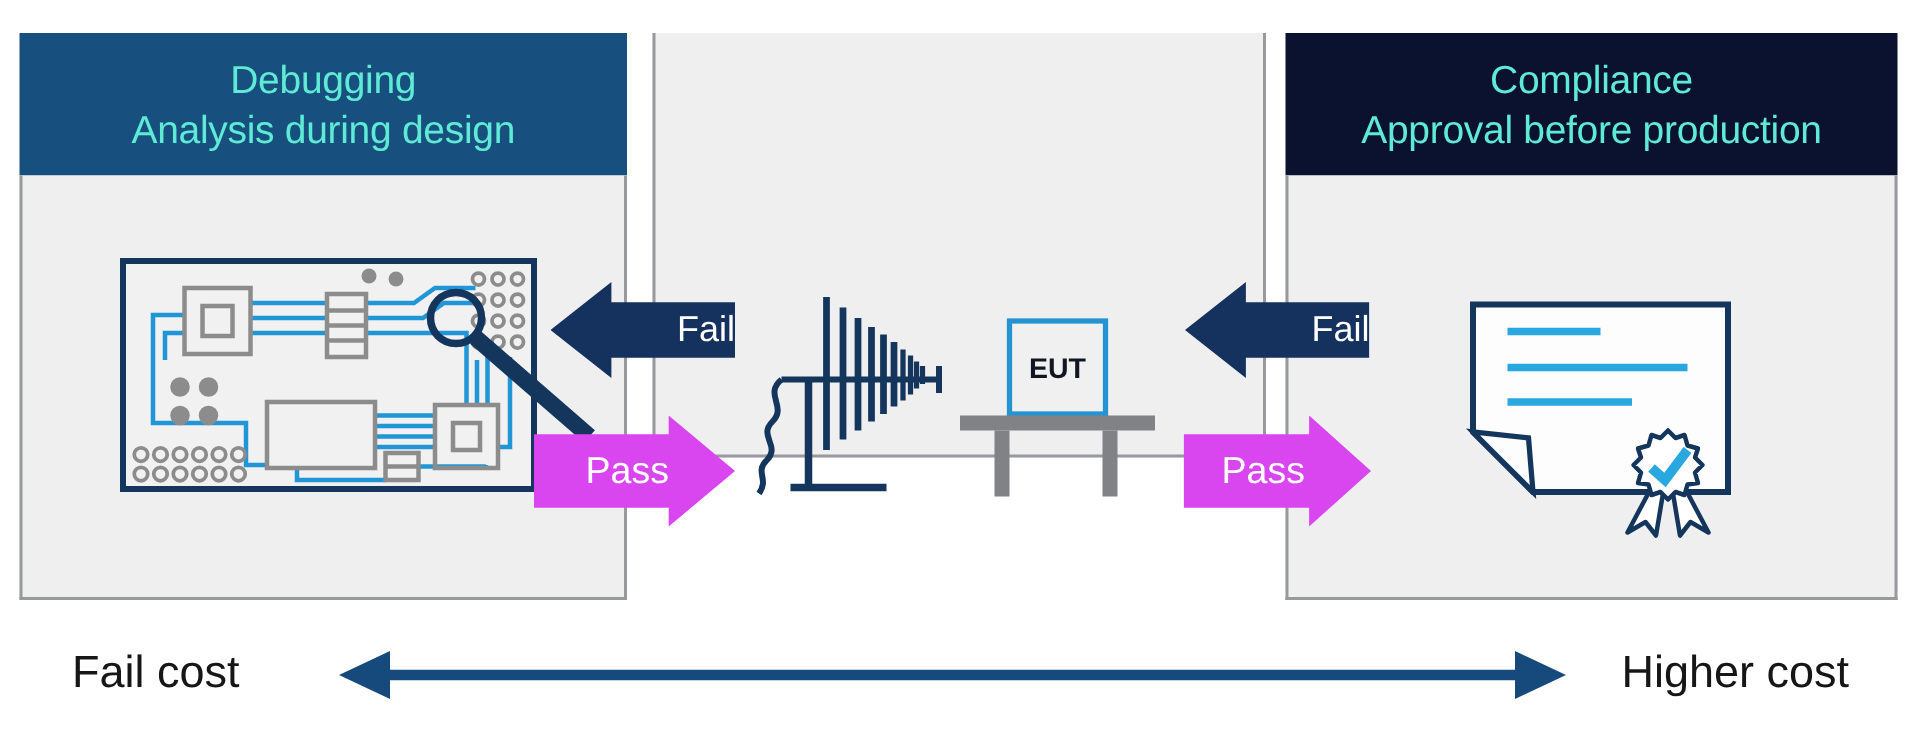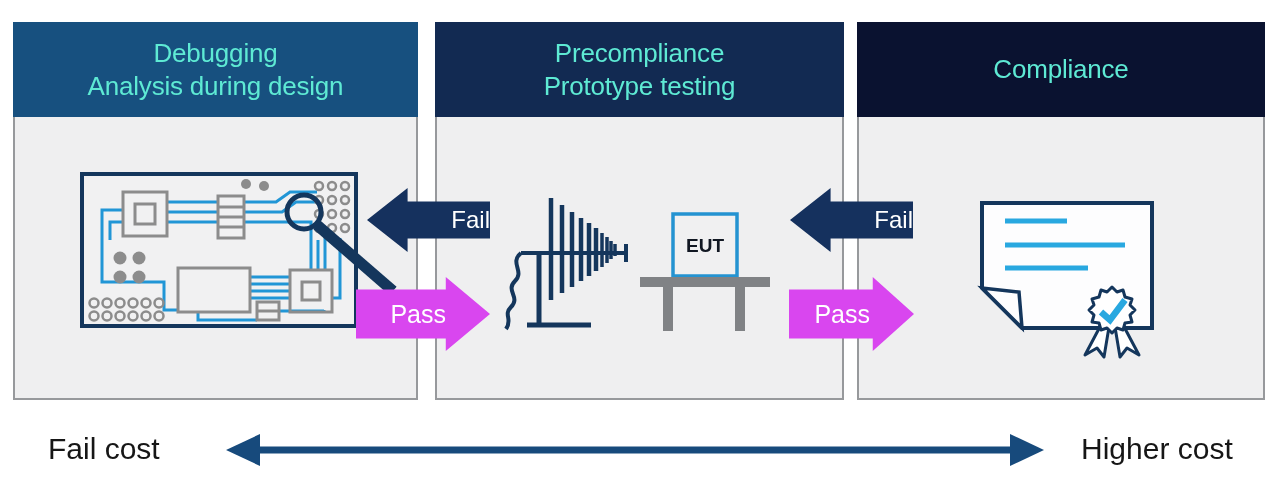--- a/index.html
+++ b/index.html
@@ -38,30 +38,27 @@
 
   <div class="panel" id="panel-1">
     <div class="panel-header hdr-1">
       <div>Debugging</div>
       <div>Analysis during design</div>
     </div>
     <div class="panel-body"></div>
   </div>
 
   <div class="panel" id="panel-2">
-    <div class="panel-header hdr-2">
-      <div>Precompliance</div>
-      <div>Prototype testing</div>
-    </div>
     <div class="panel-body"></div>
   </div>
 
   <div class="panel" id="panel-3">
     <div class="panel-header hdr-3">
       <div>Compliance</div>
+      <div>Approval before production</div>
     </div>
     <div class="panel-body"></div>
   </div>
 
   <svg class="illus" style="left:78px; top:170px;" width="330" height="165" viewBox="0 0 330 165">
     <rect x="4" y="4" width="274" height="152" fill="#f1f1f2" stroke="#14365c" stroke-width="4"></rect>
     <g stroke="#2196d6" stroke-width="3" fill="none">
       <path d="M89,32 H140 M166,32 H198 L212,22 H239"></path>
       <path d="M89,42 H140 M166,42 H204 L218,32 H239"></path>
       <path d="M89,52 H140 M166,52 H233 V100"></path>

